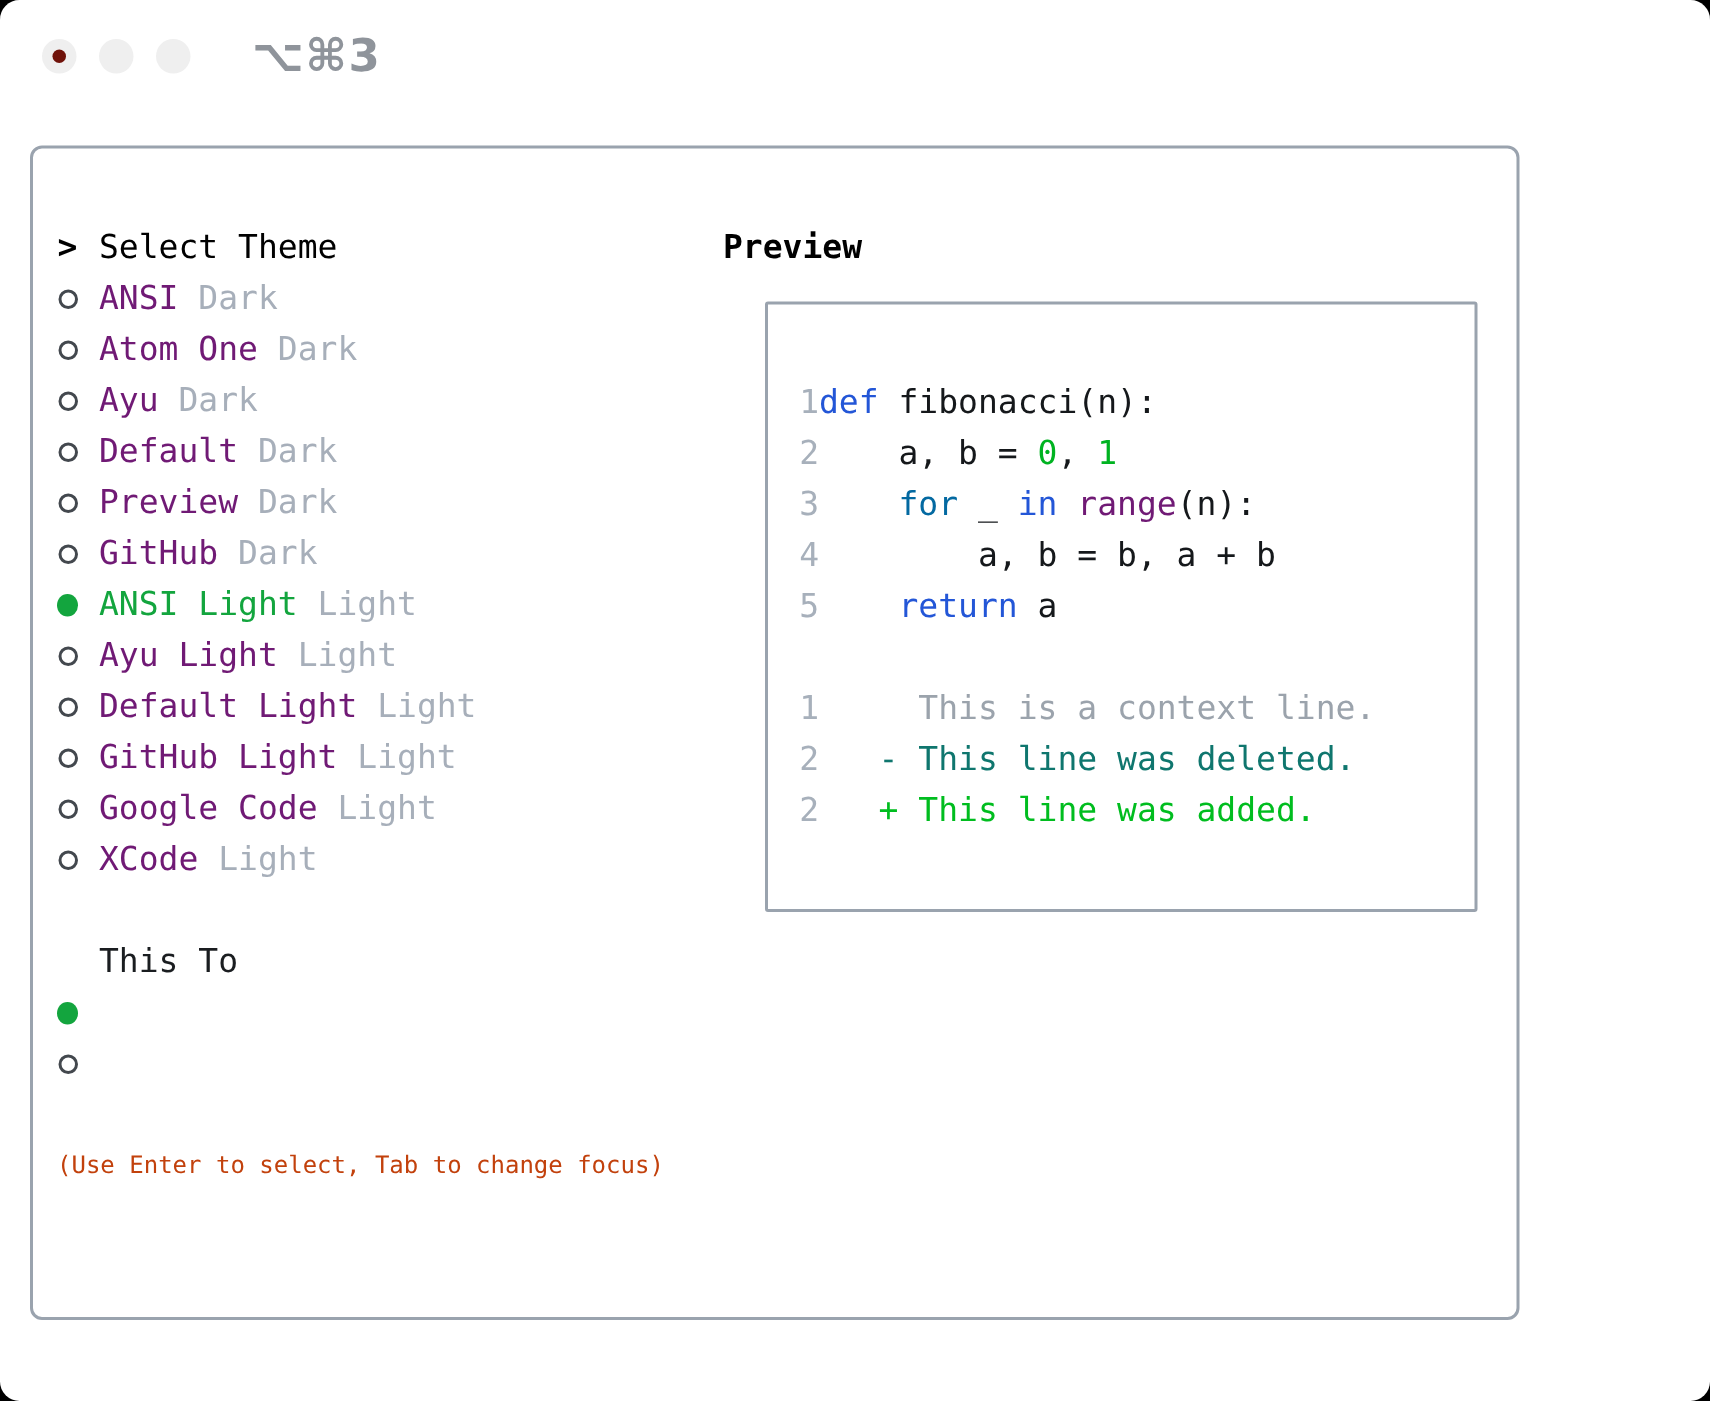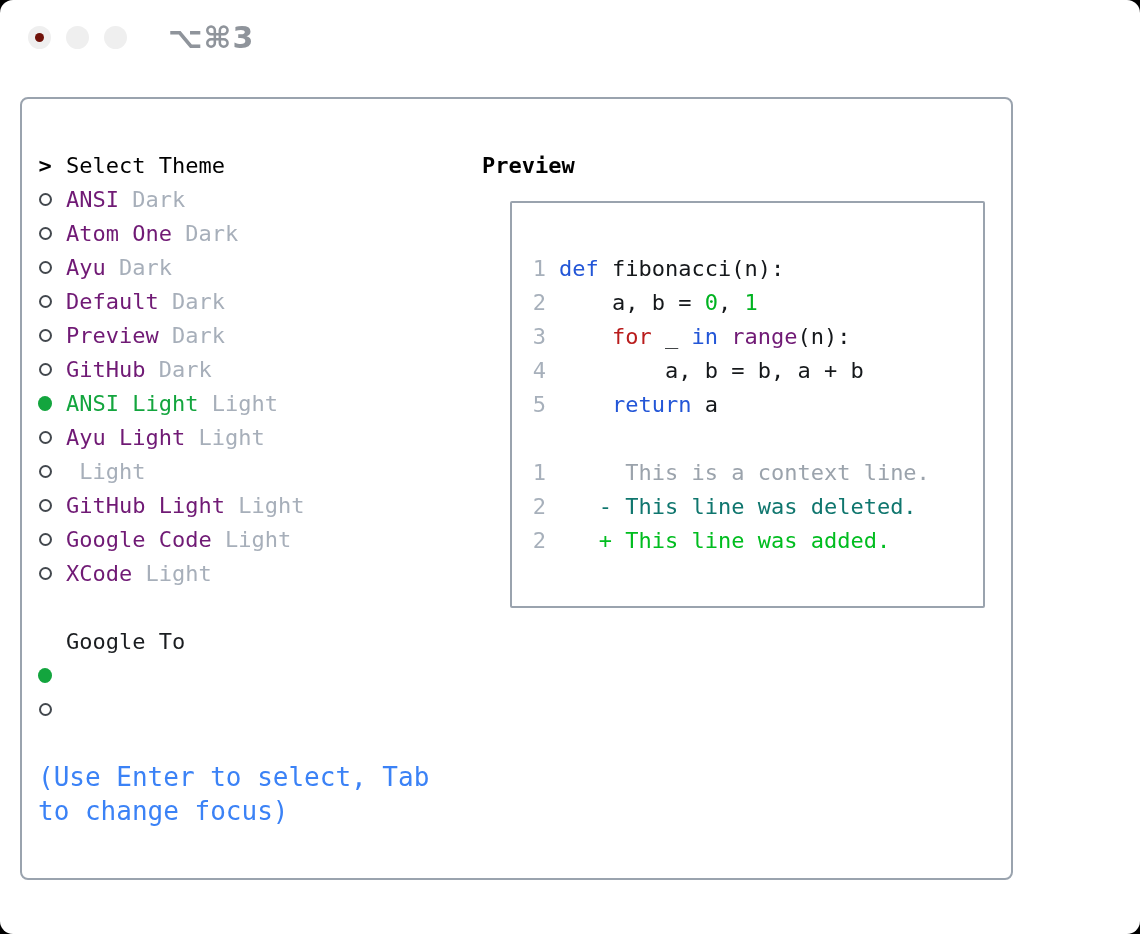--- a/index.html
+++ b/index.html
@@ -37,33 +37,33 @@
   .row { display:flex; align-items:center; height:34px; font-size:22px; white-space:pre; }
   .marker { width:14px; margin-right:14px; display:flex; align-items:center; justify-content:center; flex:0 0 14px; }
   .cursor-glyph { font-weight:700; color:#000; font-size:22px; }
   .ring { width:13px; height:13px; border:2px solid #43484e; border-radius:50%; }
   .dot  { width:15px; height:15px; border-radius:50%; background:#13a53e; }
   .hdr  { font-weight:400; color:#000; }
   .name { color:#701a75; }
   .name.sel { color:#13a53e; }
   .variant { color:#a7afba; }
   .sp { height:34px; }
-  .hint { font-size:26px; line-height:34px; color:#3b82f6; width:430px; white-space:normal; }
+  .hint { font-size:16px; line-height:34px; color:#c2410c; width:430px; white-space:normal; }
 
   
   .preview-title { position:absolute; left:460px; top:49px; height:34px; display:flex; align-items:center;
     font-size:22px; font-weight:700; color:#000; }
   .preview-box {
     position:absolute; left:488px; top:102px; width:475px; height:407px;
     border:2px solid #9aa3ae; border-radius:2px; background:#fff;
   }
   .code-wrap { position:absolute; left:0; top:48px; right:0; }
   .code-line { display:flex; height:34px; align-items:center; padding-left:20px; font-size:22px; }
   .ln { width:14px; flex:0 0 14px; text-align:right; color:#a7b0bb; }
-  .code { margin-left:13px; white-space:pre; color:#15181b; }
+  .code { white-space:pre; color:#15181b; }
   .code span { white-space:pre; }
 </style>
 </head>
 <body>
 
 <div class="window">
 
   <div class="titlebar">
     <button class="tl tl-close"></button>
     <button class="tl tl-min"></button>
@@ -81,31 +81,31 @@
 
       <div id="theme-list">
           <div class="row"><span class="marker"><span class="ring"></span></span><span class="name">ANSI</span><span class="variant"> Dark</span></div>
           <div class="row"><span class="marker"><span class="ring"></span></span><span class="name">Atom One</span><span class="variant"> Dark</span></div>
           <div class="row"><span class="marker"><span class="ring"></span></span><span class="name">Ayu</span><span class="variant"> Dark</span></div>
           <div class="row"><span class="marker"><span class="ring"></span></span><span class="name">Default</span><span class="variant"> Dark</span></div>
           <div class="row"><span class="marker"><span class="ring"></span></span><span class="name">Preview</span><span class="variant"> Dark</span></div>
           <div class="row"><span class="marker"><span class="ring"></span></span><span class="name">GitHub</span><span class="variant"> Dark</span></div>
           <div class="row"><span class="marker"><span class="dot"></span></span><span class="name sel">ANSI Light</span><span class="variant"> Light</span></div>
           <div class="row"><span class="marker"><span class="ring"></span></span><span class="name">Ayu Light</span><span class="variant"> Light</span></div>
-          <div class="row"><span class="marker"><span class="ring"></span></span><span class="variant"> Light</span></div>
+          <div class="row"><span class="marker"><span class="ring"></span></span><span class="name">Default Light</span><span class="variant"> Light</span></div>
           <div class="row"><span class="marker"><span class="ring"></span></span><span class="name">GitHub Light</span><span class="variant"> Light</span></div>
           <div class="row"><span class="marker"><span class="ring"></span></span><span class="name">Google Code</span><span class="variant"> Light</span></div>
           <div class="row"><span class="marker"><span class="ring"></span></span><span class="name">XCode</span><span class="variant"> Light</span></div>
         </div>
 
       <div class="sp"></div>
 
       <div class="row">
         <span class="marker"></span>
-        <span class="name" style="color:#1a1d20">Google To</span>
+        <span class="name" style="color:#1a1d20">This To</span>
       </div>
 
       <div id="apply-list">
           <div class="row"><span class="marker"><span class="dot"></span></span></div>
           <div class="row"><span class="marker"><span class="ring"></span></span></div>
         </div>
 
       <div class="sp"></div>
 
       <div class="hint">(Use Enter to select, Tab to change focus)</div>
@@ -119,21 +119,21 @@
             <div class="code-line">
               <span class="ln">1</span>
               <span class="code"><span style="color: rgb(35, 86, 215);">def</span><span style="color: rgb(21, 24, 27);"> fibonacci(n):</span></span>
             </div>
             <div class="code-line">
               <span class="ln">2</span>
               <span class="code"><span style="color: rgb(21, 24, 27);">    a, b = </span><span style="color: rgb(0, 179, 33);">0</span><span style="color: rgb(21, 24, 27);">, </span><span style="color: rgb(0, 179, 33);">1</span></span>
             </div>
             <div class="code-line">
               <span class="ln">3</span>
-              <span class="code"><span style="color: rgb(21, 24, 27);">    </span><span style="color: #b91c1c;">for</span><span style="color: rgb(21, 24, 27);"> _ </span><span style="color: rgb(35, 86, 215);">in</span><span style="color: rgb(21, 24, 27);"> </span><span style="color: #701a75;">range</span><span style="color: rgb(21, 24, 27);">(n):</span></span>
+              <span class="code"><span style="color: rgb(21, 24, 27);">    </span><span style="color: #0369a1;">for</span><span style="color: rgb(21, 24, 27);"> _ </span><span style="color: rgb(35, 86, 215);">in</span><span style="color: rgb(21, 24, 27);"> </span><span style="color: #701a75;">range</span><span style="color: rgb(21, 24, 27);">(n):</span></span>
             </div>
             <div class="code-line">
               <span class="ln">4</span>
               <span class="code"><span style="color: rgb(21, 24, 27);">        a, b = b, a + b</span></span>
             </div>
             <div class="code-line">
               <span class="ln">5</span>
               <span class="code"><span style="color: rgb(21, 24, 27);">    </span><span style="color: rgb(35, 86, 215);">return</span><span style="color: rgb(21, 24, 27);"> a</span></span>
             </div>
           </div>

